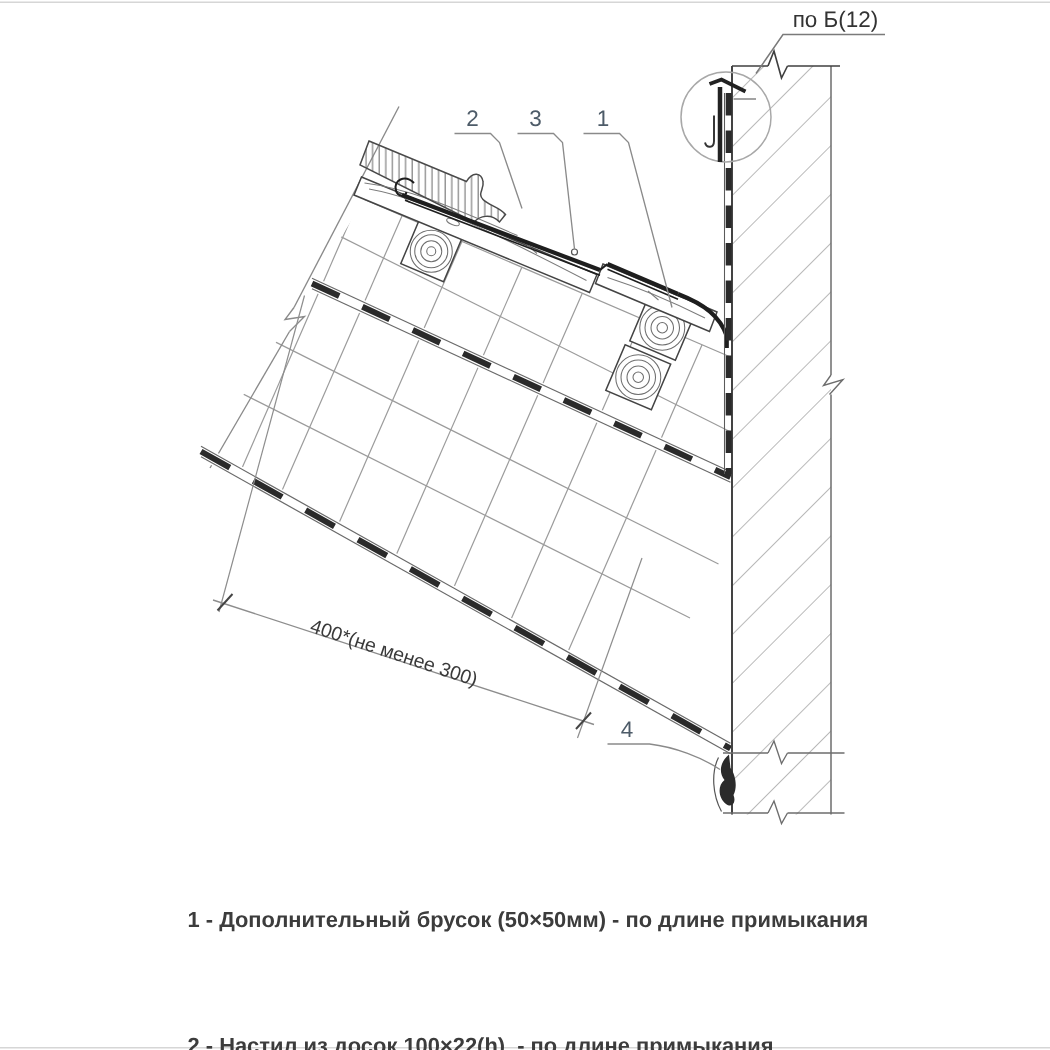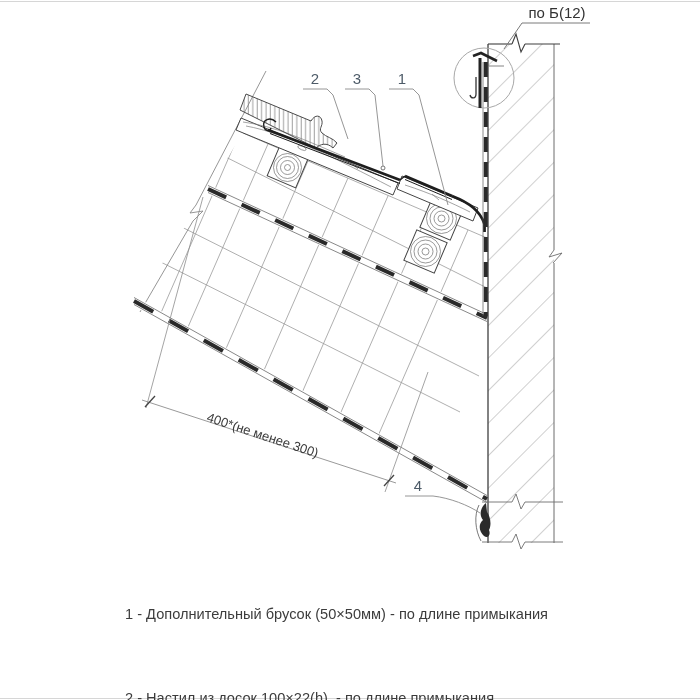--- a/index.html
+++ b/index.html
@@ -5,21 +5,21 @@
   html,body{margin:0;padding:0;background:#ffffff;}
   .stage{position:relative;width:700px;height:700px;background:#fff;overflow:hidden;
          font-family:"Liberation Sans", sans-serif;}
   .frame-line{position:absolute;left:0;width:700px;height:1px;background:#d6d6d6;}
   svg text{font-family:"Liberation Sans", sans-serif;}
   .callout-num{font-size:15px;fill:#4d5b68;}
   .dim-text{font-size:13px;fill:#3a3a3a;}
   .ref-text{font-size:15px;fill:#333333;}
   .legend{position:absolute;left:125px;top:544px;width:560px;color:#3c3c3c;
           font-size:14.6px;line-height:28px;white-space:pre-wrap;}
-  .legend-item{height:28px;}
+  .legend-item{height:28px;font-weight:bold;}
 </style>
 </head>
 <body>
 
 <div class="stage">
   <div class="frame-line" style="top:1px"></div>
   <div class="frame-line" style="top:698px"></div>
 
   <svg width="700" height="700" viewBox="0 0 700 700">
     <defs>

